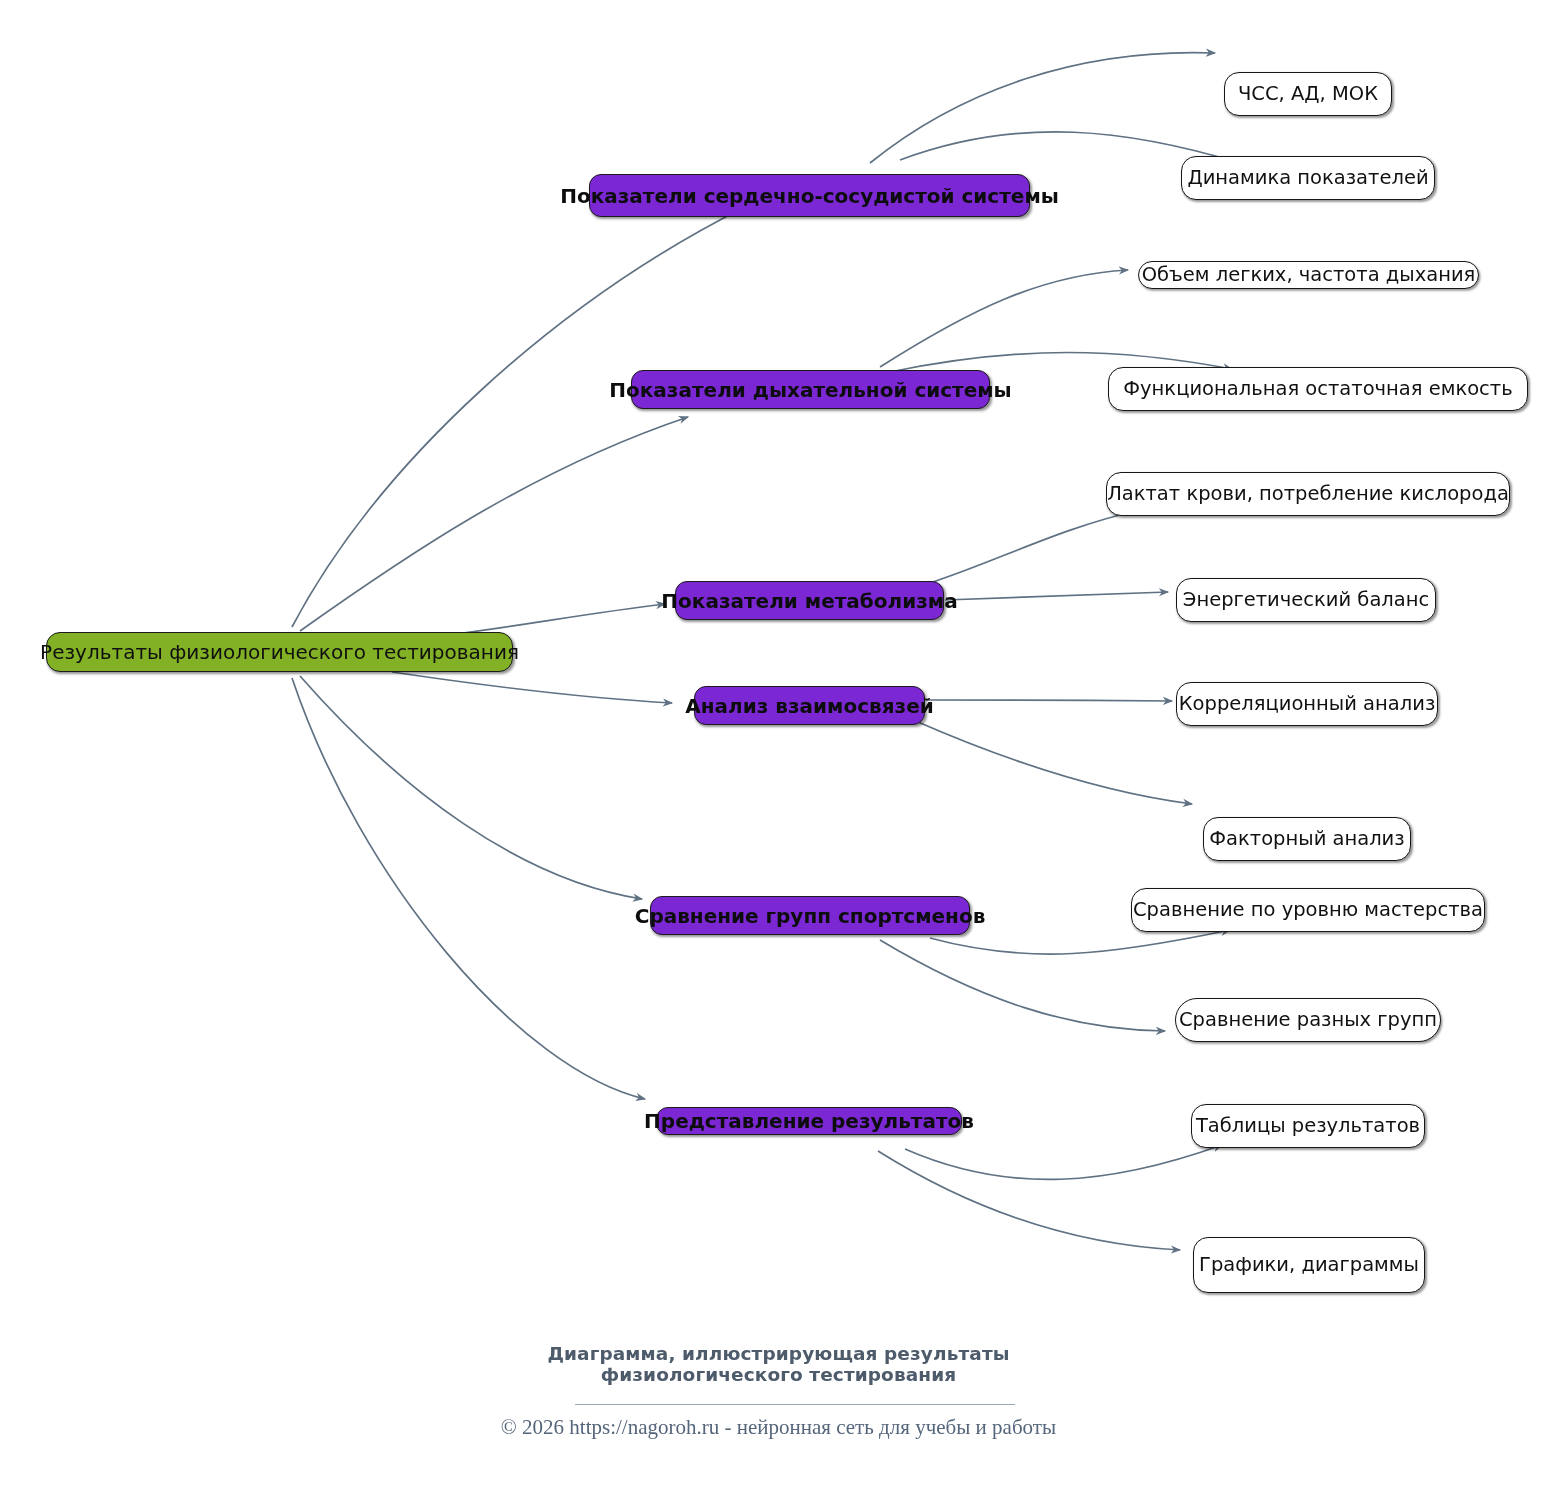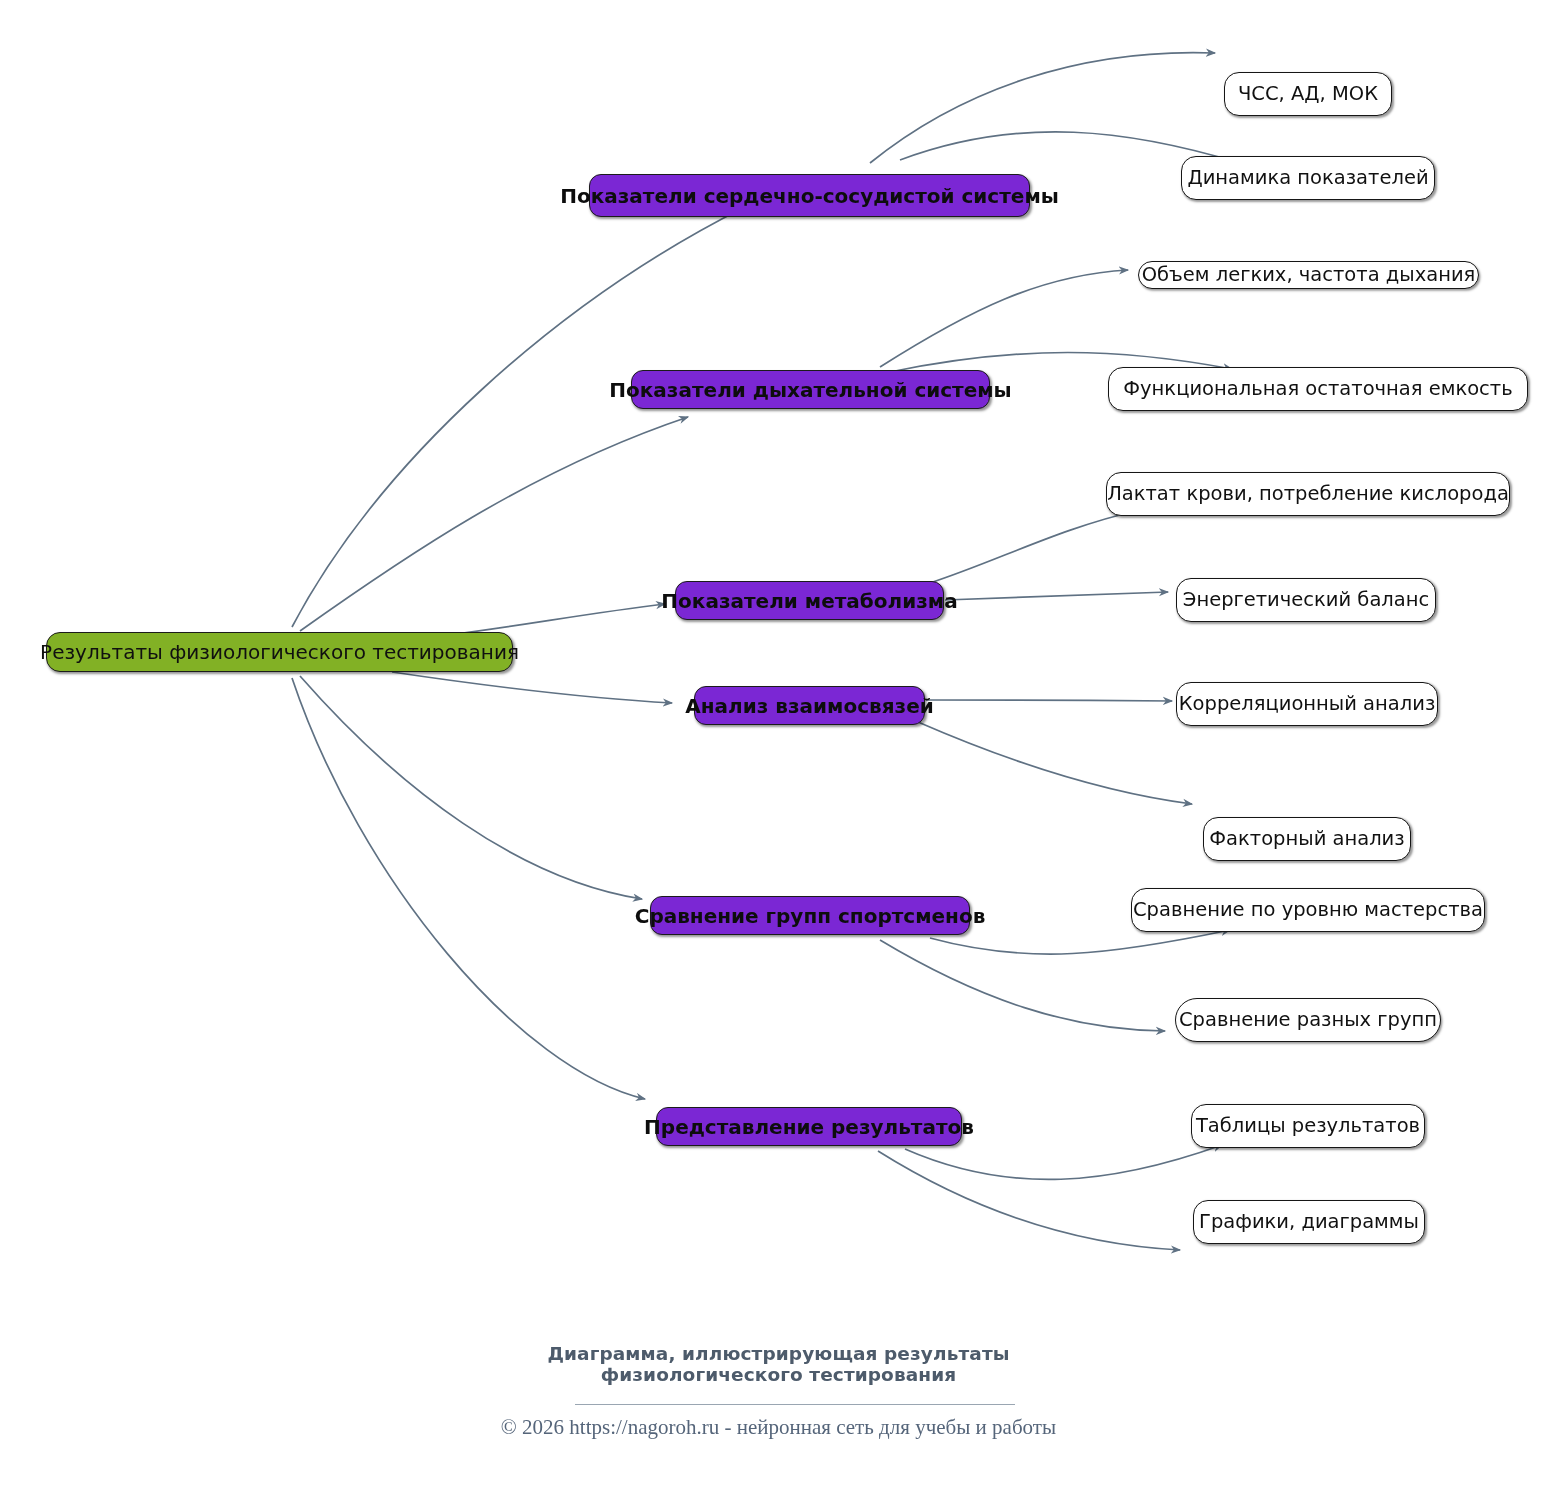--- a/index.html
+++ b/index.html
@@ -187,27 +187,27 @@
   <div class="node node-branch" style="left:650px; top:896px; width:320px; height:39px;">
     <span>Сравнение групп спортсменов</span>
   </div>
   <div class="node node-leaf" style="left:1131px; top:888px; width:354px; height:44px;">
     <span>Сравнение по уровню мастерства</span>
   </div>
   <div class="node node-leaf" style="left:1175px; top:998px; width:266px; height:44px;border-radius:22px;">
     <span>Сравнение разных групп</span>
   </div>
 
-  <div class="node node-branch" style="left:656px; top:1107px; width:306px; height:39px;">
+  <div class="node node-branch" style="left:656px; top:1107px; width:306px; height:28px;">
     <span>Представление результатов</span>
   </div>
   <div class="node node-leaf" style="left:1191px; top:1104px; width:234px; height:44px;">
     <span>Таблицы результатов</span>
   </div>
-  <div class="node node-leaf" style="left:1193px; top:1200px; width:232px; height:44px;">
+  <div class="node node-leaf" style="left:1193px; top:1237px; width:232px; height:56px;">
     <span>Графики, диаграммы</span>
   </div>
 
   <div class="caption-title" style="top:1342px;">
     <span>Диаграмма, иллюстрирующая результаты</span>
   </div>
   <div class="caption-title" style="top:1363px;">
     <span>физиологического тестирования</span>
   </div>
 

